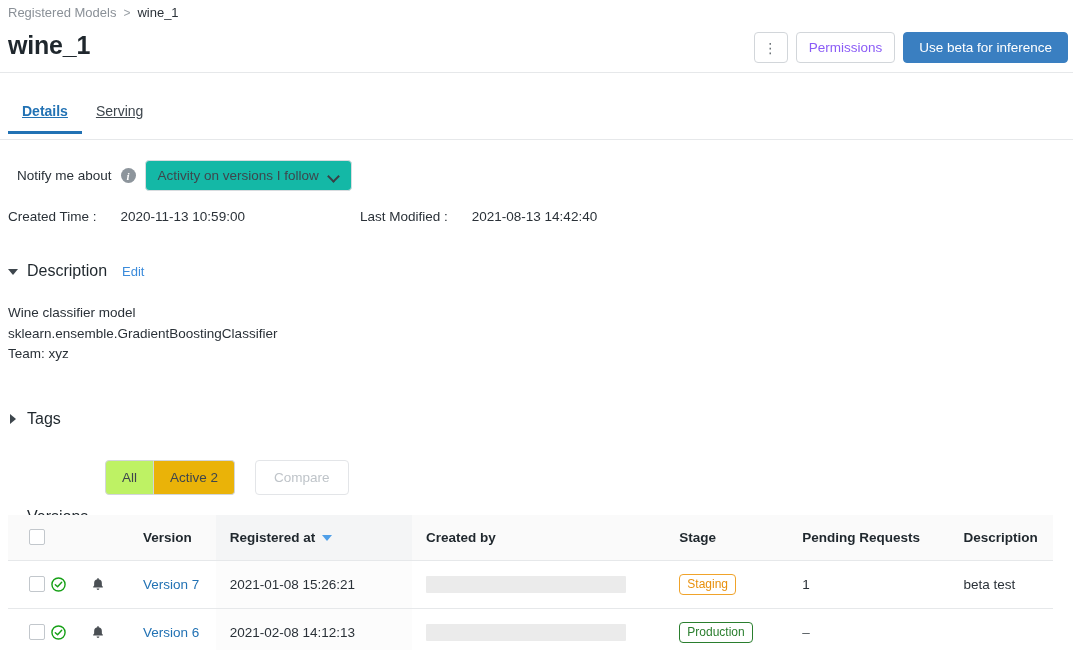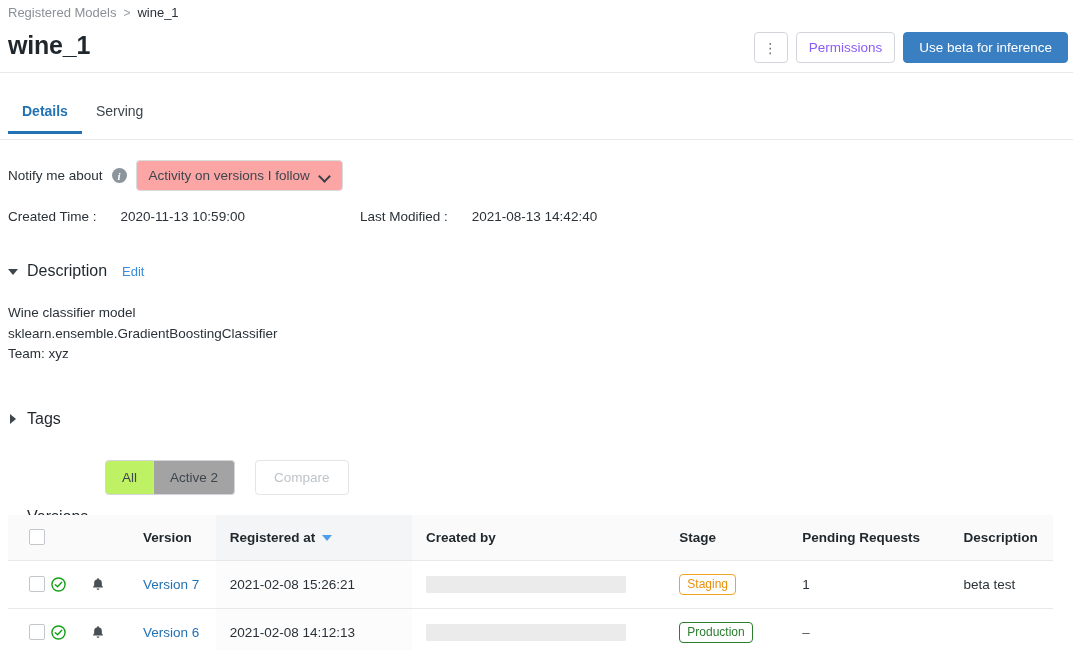--- a/index.html
+++ b/index.html
@@ -60,44 +60,44 @@
   }
 
   
   .tabs {
     position: absolute; left: 0; top: 100px; width: 1073px; height: 40px;
     border-bottom: 1px solid #e6e8ea;
     display: flex; align-items: flex-start; padding-left: 8px; gap: 0;
   }
   .tab {
     font-size: 14px; padding: 3px 14px 14px 14px;
-    color: #3e464d; cursor: pointer; position: relative;
+    color: #3e464d; cursor: pointer; position: relative; text-decoration: underline;
   }
   .tab.active { color: #2272b4; font-weight: bold; }
   .tab.active::after {
     content: ""; position: absolute; left: 0; right: 0; bottom: -1px;
     height: 3px; background: #2272b4;
   }
 
   
   .notify-row {
-    position: absolute; left: 8px; top: 160px;
+    position: absolute; left: 17px; top: 160px;
     display: flex; align-items: center; gap: 9px;
   }
   .notify-label { font-size: 13.5px; color: #2a3138; }
   .info-icon {
     width: 15px; height: 15px; border-radius: 50%;
     background: #8d959c; color: #ffffff;
     font-size: 11px; font-weight: bold; font-style: italic;
     display: inline-flex; align-items: center; justify-content: center;
     font-family: "Liberation Serif", serif;
   }
   .select-box {
     height: 31px; border: 1px solid #d8dcdf; border-radius: 4px;
-    background: #fca5a5; display: inline-flex; align-items: center;
+    background: #14b8a6; display: inline-flex; align-items: center;
     padding: 0 12px; gap: 10px; font-size: 13.5px; color: #3e464d;
     cursor: pointer;
   }
   .chev { width: 10px; height: 10px; position: relative; }
   .chev::before {
     content: ""; position: absolute; left: 0; top: 1px;
     width: 7px; height: 7px;
     border-right: 2px solid #394046; border-bottom: 2px solid #394046;
     transform: rotate(45deg);
   }
@@ -140,21 +140,21 @@
   #tags-head { top: 410px; }
   #versions-head { top: 468px; margin-top: 40px; }
 
   
   .versions-controls {
     position: absolute; left: 105px; top: 460px;
     display: flex; align-items: center; gap: 20px;
   }
   .seg { display: inline-flex; }
   .seg-btn {
-    height: 35px; border: 1px solid #d2d6da; background: #a3a3a3;
+    height: 35px; border: 1px solid #d2d6da; background: #eab308;
     font-size: 13.5px; color: #3e464d; padding: 0 16px; cursor: pointer;
     display: inline-flex; align-items: center; justify-content: center;
   }
   .seg-btn:first-child { border-radius: 4px 0 0 4px; }
   .seg-btn:last-child { border-radius: 0 4px 4px 0; border-left: none; }
   .seg-btn.selected { background: #bef264; }
   .btn-compare {
     height: 35px; border: 1px solid #e3e5e8; background: #ffffff;
     border-radius: 4px; font-size: 13.5px; color: #bfc4c9;
     padding: 0 18px; cursor: default;
@@ -330,21 +330,21 @@
       </td>
       <td>
         <svg class="bell" viewBox="0 0 16 17">
           <path d="M8 1.2c.5 0 .85.35.85.8v.45A4.4 4.4 0 0 1 12.4 6.7v3l1.1 1.5c.25.35 0 .85-.45.85H2.95c-.45 0-.7-.5-.45-.85l1.1-1.5v-3A4.4 4.4 0 0 1 7.15 2.45V2c0-.45.35-.8.85-.8z" fill="#4a4f54"></path>
           <path d="M6.4 13.1h3.2a1.6 1.6 0 0 1-3.2 0z" fill="#4a4f54"></path>
         </svg>
       </td>
       <td class="pad-l">
         <a class="ver-link">Version 7</a>
       </td>
-      <td class="sorted pad-l cell-txt">2021-02-08 15:26:21</td>
+      <td class="sorted pad-l cell-txt">2021-01-08 15:26:21</td>
       <td class="pad-l">
         <span class="redact"></span>
       </td>
       <td class="pad-l">
         <span class="badge badge-staging">Staging</span>
       </td>
       <td class="pad-l cell-txt">1</td>
       <td class="pad-l cell-txt">beta test</td>
     </tr>
     <tr>

